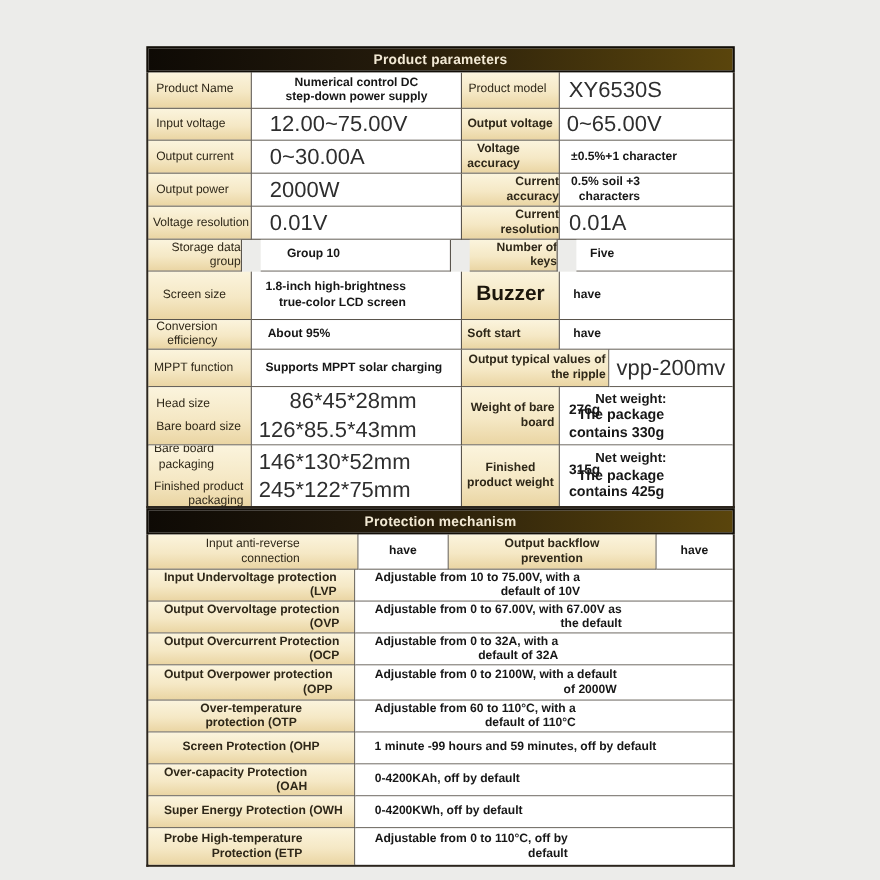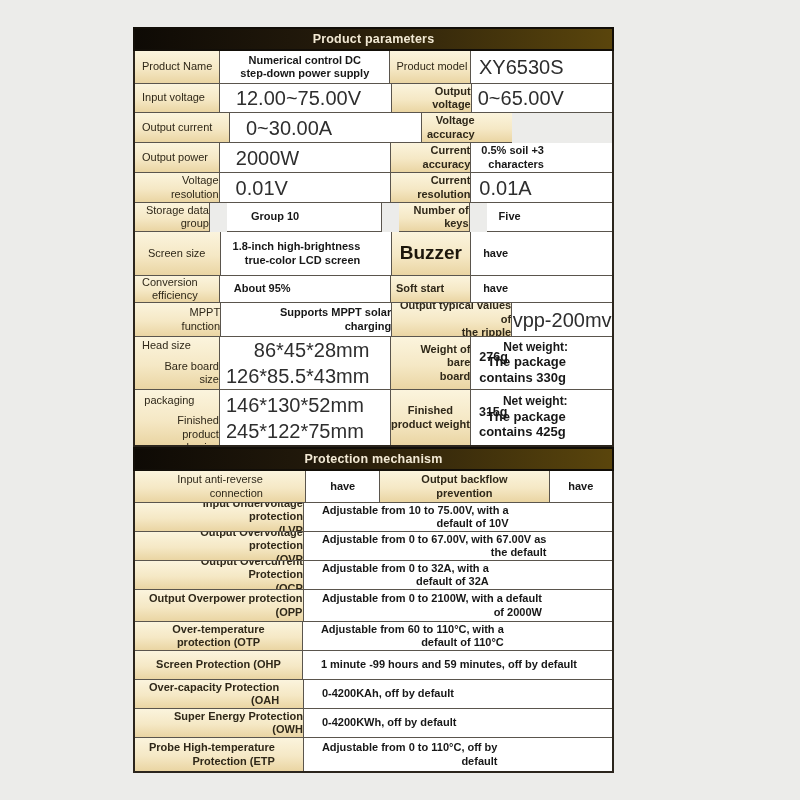--- a/index.html
+++ b/index.html
@@ -1,17 +1,17 @@
 <!DOCTYPE html>
 <html><head>
 <meta charset="utf-8">
 <style>
   html,body{margin:0;padding:0;width:800px;height:800px;overflow:hidden;
     background:#ececea;font-family:"Liberation Sans",sans-serif;}
-  .card{position:absolute;left:133px;top:27px;width:481px;}
+  .card{position:absolute;left:133px;top:42px;width:535px;}
   .section-header{height:24px;box-sizing:border-box;
     background:linear-gradient(90deg,#0e0a05 0%,#231a0b 40%,#5a450c 100%);
     border:2px solid #120e08;display:flex;align-items:center;justify-content:center;
     color:#f2e9d4;font-weight:bold;font-size:12.5px;letter-spacing:.2px;}
   .tbl{border-left:2px solid #2b251d;border-right:2px solid #2b251d;border-bottom:2px solid #2b251d;box-sizing:border-box;}
   .row{display:flex;width:100%;}
   .cell{box-sizing:border-box;border-right:1px solid #5a554d;border-bottom:1px solid #5a554d;
     display:flex;flex-direction:column;justify-content:center;overflow:hidden;min-width:0;}
   .row .cell:last-child{border-right:none;}
   .tbl .row:last-child .cell{border-bottom:none;}
@@ -92,20 +92,25 @@
             <div class="grp">
               <span class="line">0~30.00A</span>
             </div>
           </div>
           <div class="cell label s bold left" style="width: 90px; padding-left: 5px;">
             <div class="grp">
               <span class="line">Voltage</span>
               <span class="line">accuracy</span>
             </div>
           </div>
+          <div class="cell value s bold left" style="width: 158px; padding-left: 10px;">
+            <div class="grp">
+              <span class="line">±0.5%+1 character</span>
+            </div>
+          </div>
         </div>
         <div class="row" style="height: 30px;">
           <div class="cell label s left" style="width: 95px; padding-left: 7px;">
             <div class="grp">
               <span class="line">Output power</span>
             </div>
           </div>
           <div class="cell value l left" style="width: 192px; padding-left: 16px;">
             <div class="grp">
               <span class="line">2000W</span>
@@ -207,21 +212,21 @@
               <span class="line">Soft start</span>
             </div>
           </div>
           <div class="cell value s bold left" style="width: 158px; padding-left: 12px;">
             <div class="grp">
               <span class="line">have</span>
             </div>
           </div>
         </div>
         <div class="row" style="height: 34px;">
-          <div class="cell label s left" style="width: 95px; padding-left: 18px;">
+          <div class="cell label s left" style="width: 95px; padding-left: 5px;">
             <div class="grp">
               <span class="line">MPPT function</span>
             </div>
           </div>
           <div class="cell value s bold left" style="width: 192px; padding-left: 12px;">
             <div class="grp">
               <span class="line">Supports MPPT solar charging</span>
             </div>
           </div>
           <div class="cell label s bold left" style="width: 135px; padding-left: 6px;">

